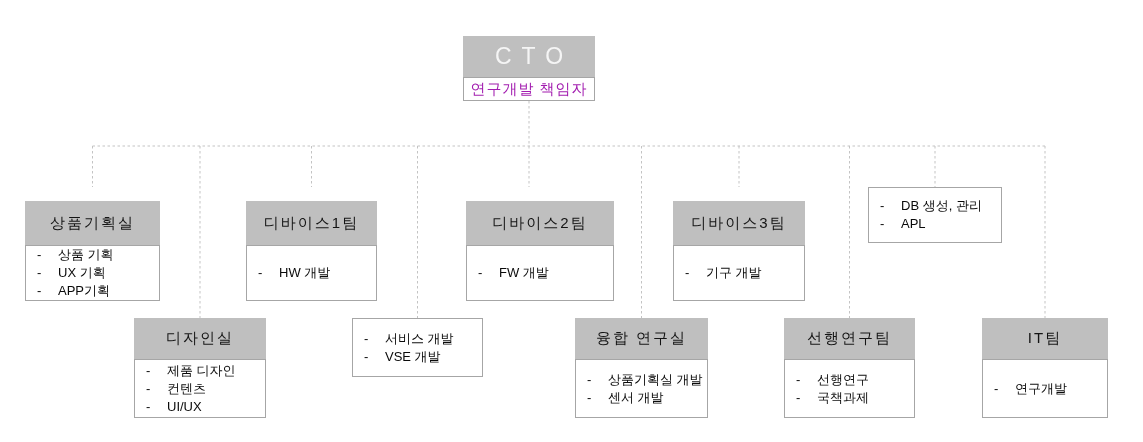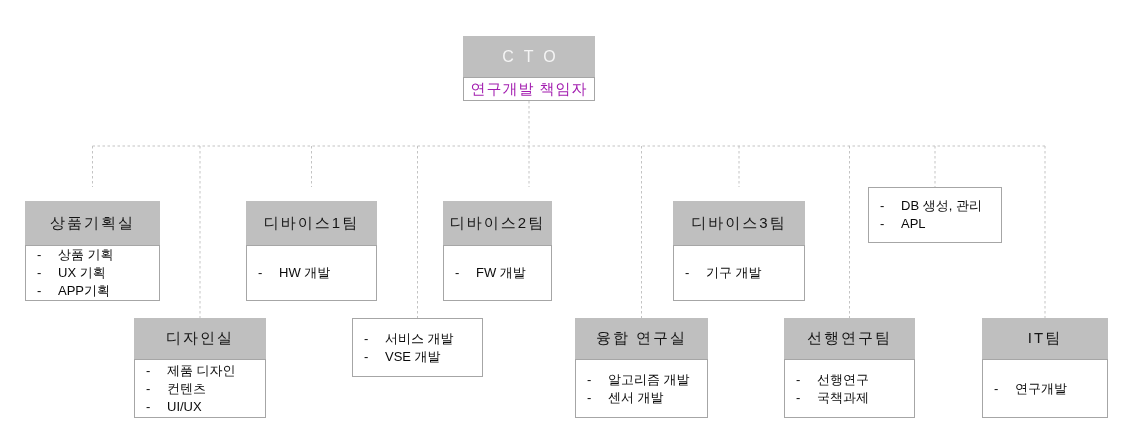--- a/index.html
+++ b/index.html
@@ -24,21 +24,21 @@
     display: flex;
     align-items: center;
     justify-content: center;
     font-size: 15px;
     letter-spacing: 2px;
     color: #141414;
     white-space: nowrap;
   }
   .root .hd {
     height: 41px;
-    font-size: 16px;
+    font-size: 23px;
     letter-spacing: 10px;
     text-indent: 10px;
     color: var(--root-title-text, #f5f5f5);
   }
   .root .sub {
     background: #ffffff;
     border: 1px solid var(--box-border, #a6a6a6);
     height: 22px;
     display: flex;
     align-items: center;
@@ -127,21 +127,21 @@
   <div class="node dept dept1" style="left:246px; top:187px; width:131px">
     <div class="hd">디바이스1팀</div>
     <ul class="body">
       <li>
           <span class="dash">-</span>
           <span>HW 개발</span>
         </li>
     </ul>
   </div>
 
-  <div class="node dept dept1" style="left:443px; top:187px; width:109px">
+  <div class="node dept dept1" style="left:466px; top:187px; width:148px">
     <div class="hd">디바이스2팀</div>
     <ul class="body">
       <li>
           <span class="dash">-</span>
           <span>FW 개발</span>
         </li>
     </ul>
   </div>
 
   <div class="node dept dept1" style="left:673px; top:187px; width:132px">
@@ -196,21 +196,21 @@
           <span>VSE 개발</span>
         </li>
     </ul>
   </div>
 
   <div class="node dept dept2" style="left:575px; top:318px; width:133px">
     <div class="hd">융합 연구실</div>
     <ul class="body">
       <li>
           <span class="dash">-</span>
-          <span>알고리즘 개발</span>
+          <span>상품기획실 개발</span>
         </li>
       <li>
           <span class="dash">-</span>
           <span>센서 개발</span>
         </li>
     </ul>
   </div>
 
   <div class="node dept dept2" style="left:784px; top:318px; width:131px">
     <div class="hd">선행연구팀</div>

